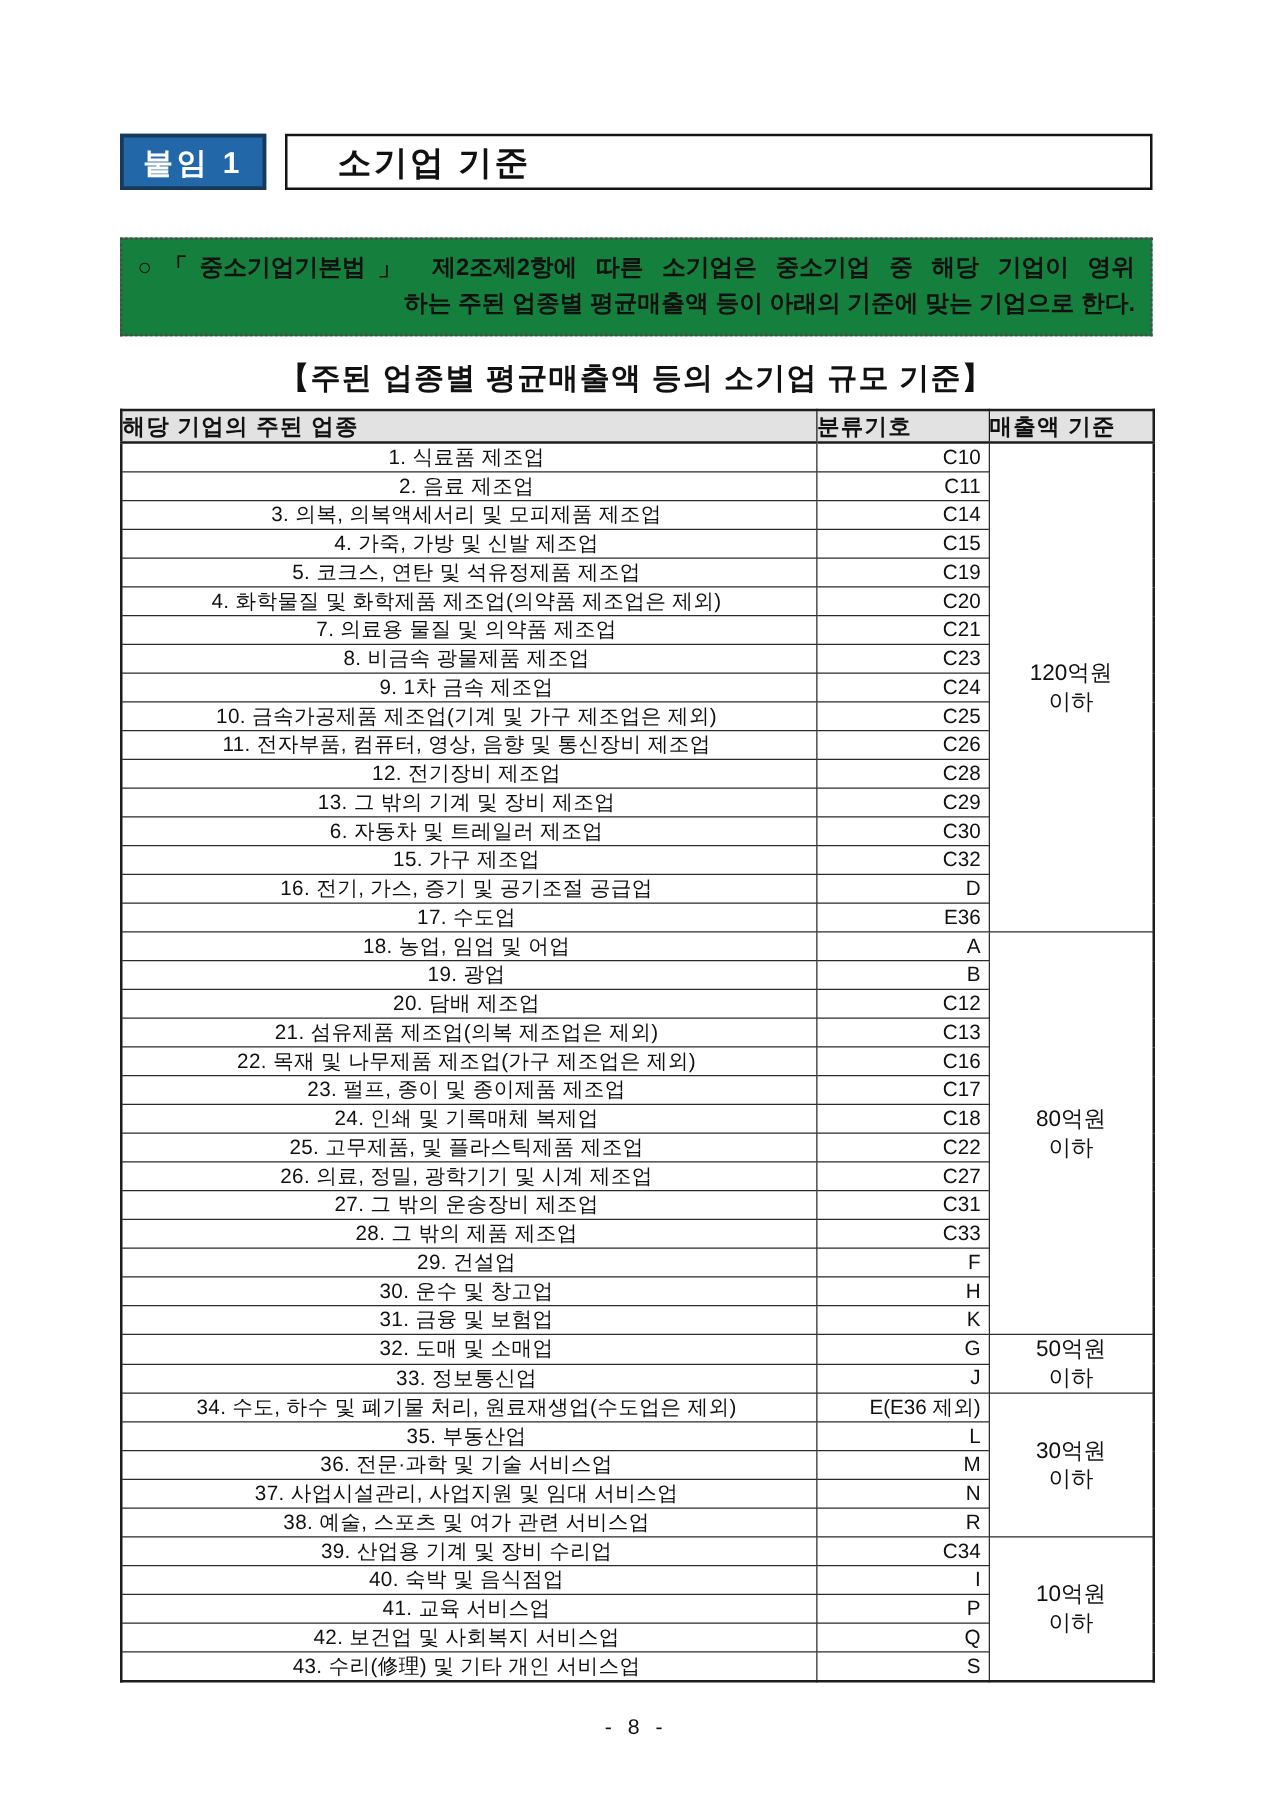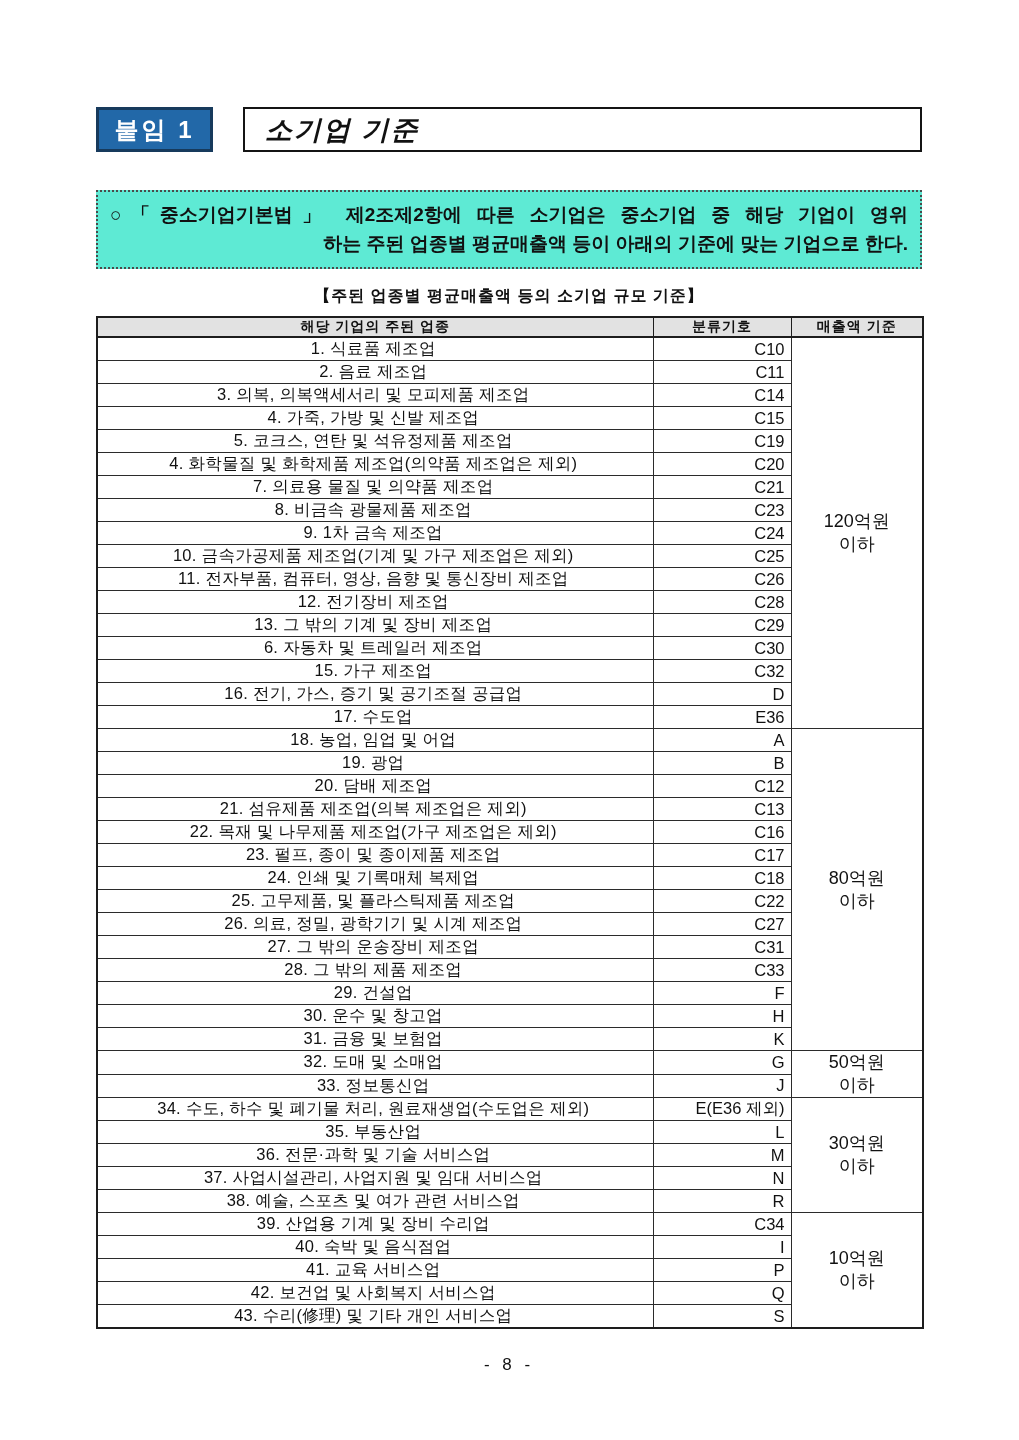--- a/index.html
+++ b/index.html
@@ -8,59 +8,58 @@
     position: relative;
     width: 1019px;
     height: 1440px;
     background: #ffffff;
     font-family: "Liberation Sans", sans-serif;
     color: #111;
     padding: 107px 97px 0 96px;
     overflow: hidden;
   }
   
-  .header-row { display: flex; align-items: stretch; gap: 30px; height: 45px; }
+  .header-row { display: flex; align-items: stretch; gap: 15px; height: 45px; }
   .badge {
     width: 117px;
     background: #2268A8;
     border: 3px solid #173A5C;
     color: #ffffff;
     font-size: 24px;
     font-weight: bold;
     display: flex; align-items: center; justify-content: center;
     letter-spacing: 3px;
   }
   .title-box {
     flex: 1;
     border: 2px solid #141414;
     background: #ffffff;
     display: flex; align-items: center;
-    padding-left: 20px;
+    padding-left: 40px;
     font-size: 27px;
     font-weight: bold;
     letter-spacing: 2px;
-    font-style: italic;
   }
   
   .note-box {
     margin-top: 38px;
-    background: #5eead4;
+    background: #15803d;
     border: 2px dotted #4a4a4a;
     padding: 8px 12px 9px 12px;
     font-size: 19px;
     font-weight: bold;
     line-height: 29px;
   }
   .note-line1 { text-align: justify; text-align-last: justify; }
   .note-line2 { padding-left: 28px; text-align: right; }
   
   .section-title {
     margin-top: 17px;
     text-align: center;
-    font-size: 16px;
+    font-size: 24px;
     font-weight: bold;
     letter-spacing: 1px;
   }
   .reference {
     margin-top: 15px;
     text-align: right;
     font-size: 18px;
     font-weight: 600;
   }
   
@@ -69,26 +68,26 @@
     width: 100%;
     border-collapse: collapse;
     border: 2px solid #1d1d1d;
     table-layout: fixed;
   }
   col.c-industry { width: 556px; }
   col.c-code { width: 138px; }
   col.c-revenue { width: 132px; }
   .main-table th {
     background: #E2E2E2;
-    font-size: 14px;
+    font-size: 18px;
     font-weight: bold;
     height: 16px;
     border: 1px solid #1d1d1d;
     border-bottom: 2px solid #1d1d1d;
-    text-align: center;
+    text-align: left;
     letter-spacing: 1px;
     padding: 0;
   }
   .main-table td {
     border: 1px solid #2b2b2b;
     height: 20.8px;
     font-size: 16.5px;
     padding: 0 6px;
     white-space: nowrap;
     overflow: hidden;

